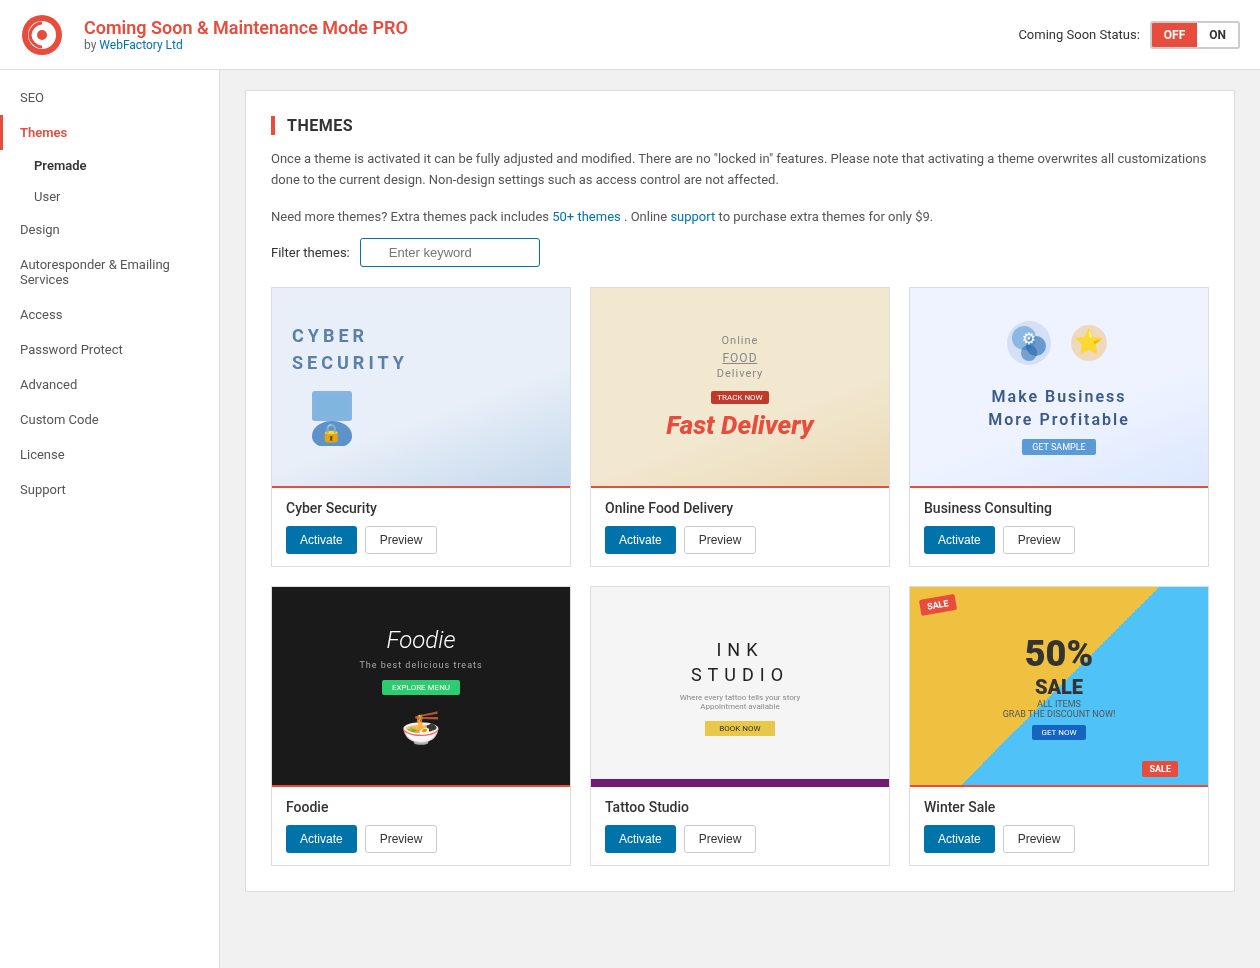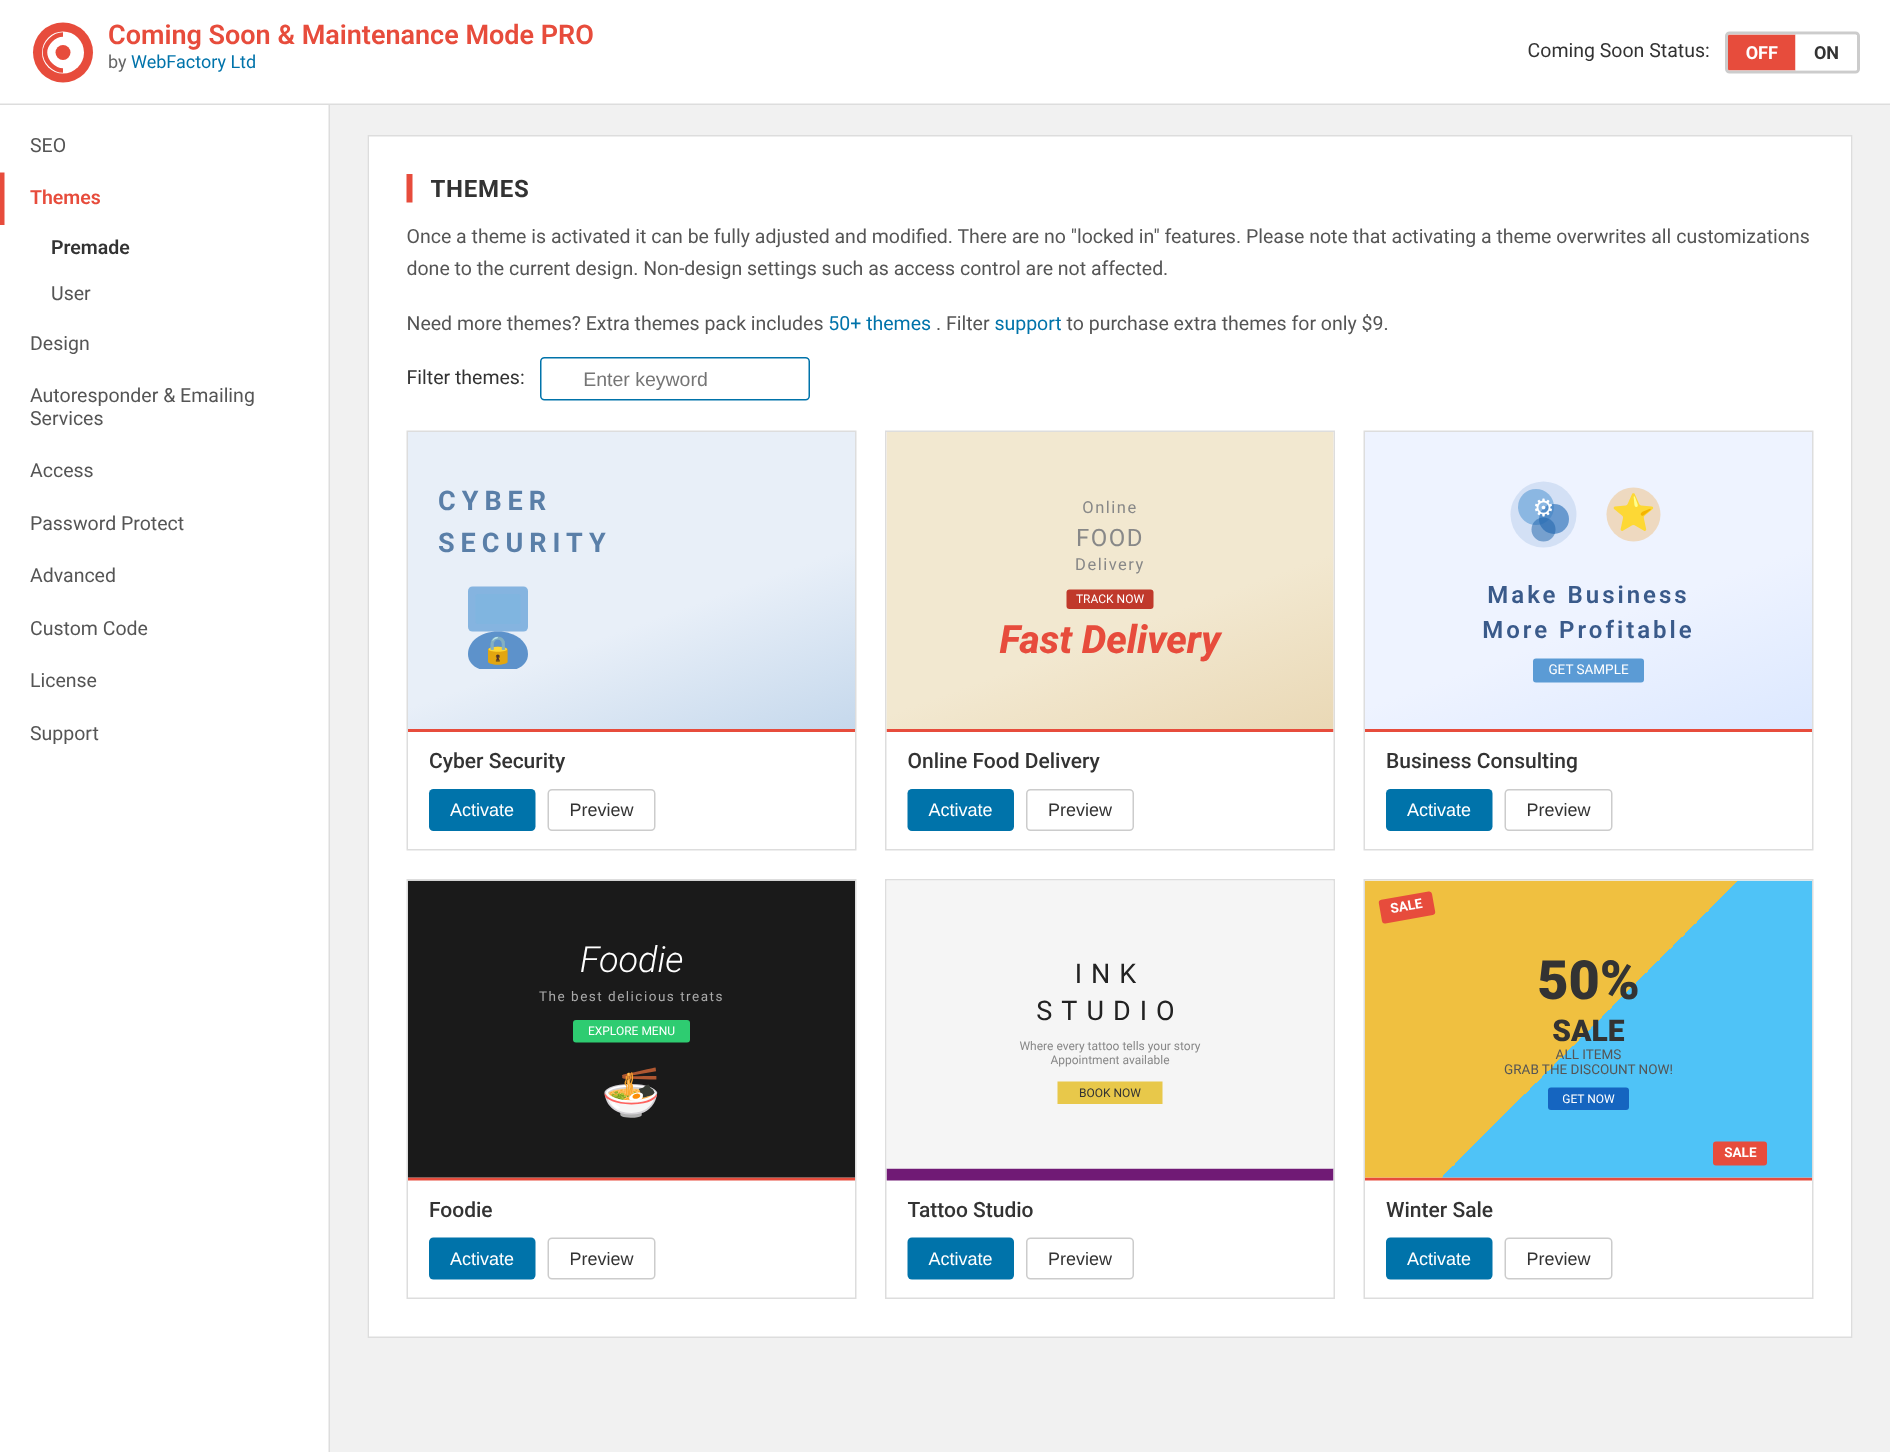--- a/index.html
+++ b/index.html
@@ -10,22 +10,22 @@
       background: #fff;
       border-bottom: 1px solid #ddd;
       padding: 10px 20px;
       display: flex;
       align-items: center;
       justify-content: space-between;
       height: 70px;
     }
     .header-logo {
       display: flex;
-      align-items: flex-start;
-      gap: 8px;
+      align-items: center;
+      gap: 20px;
     }
     .logo-icon {
       width: 44px;
       height: 44px;
     }
     .header-title {
       font-size: 18px;
       font-weight: 600;
       color: #333;
     }
@@ -469,21 +469,21 @@
   <div class="main">
     <div class="content-card">
 
       <div class="themes-title">THEMES</div>
 
       <p class="themes-desc">Once a theme is activated it can be fully adjusted and modified. There are no "locked in" features. Please note that activating a theme overwrites all customizations done to the current design. Non-design settings such as access control are not affected.</p>
 
       <p class="themes-extra">
         <span>Need more themes? Extra themes pack includes </span>
         <a href="#">50+ themes</a>
-        <span>. Filter </span>
+        <span>. Online </span>
         <a href="#">support</a>
         <span> to purchase extra themes for only $9.</span>
       </p>
 
       <div class="filter-row">
         <span class="filter-label">Filter themes:</span>
         <input class="filter-input" type="text" placeholder="Enter keyword" style="">
       </div>
 
       <div class="themes-grid">
@@ -510,21 +510,21 @@
               <button class="btn-preview">Preview</button>
             </div>
           </div>
         </div>
 
         <div class="theme-card">
           <div class="img-box food-delivery-img">
             <div class="food-preview">
               <div style="text-align:center;">
                 <div style="font-size:11px; color:#888; letter-spacing:1px; margin-bottom:4px;">Online</div>
-                <div style="font-size:16px; color:#888; letter-spacing:1px; margin-bottom:2px;">FOOD</div>
+                <div style="font-size:12px; color:#888; letter-spacing:1px; margin-bottom:2px;text-decoration:underline;">FOOD</div>
                 <div style="font-size:11px; color:#888; letter-spacing:1px; margin-bottom:8px;">Delivery</div>
                 <div class="food-badge" style="position:relative; top:auto; left:auto; transform:none; background:#c0392b; color:#fff; font-size:8px; padding:2px 6px; border-radius:2px; margin-bottom:6px; display:inline-block;">TRACK NOW</div>
                 <div style="font-size:26px; font-weight:800; color:#e74c3c; font-style:italic;">Fast Delivery</div>
               </div>
             </div>
           </div>
           <div class="theme-info">
             <div class="theme-name">Online Food Delivery</div>
             <div class="theme-actions">
               <button class="btn-activate">Activate</button>

